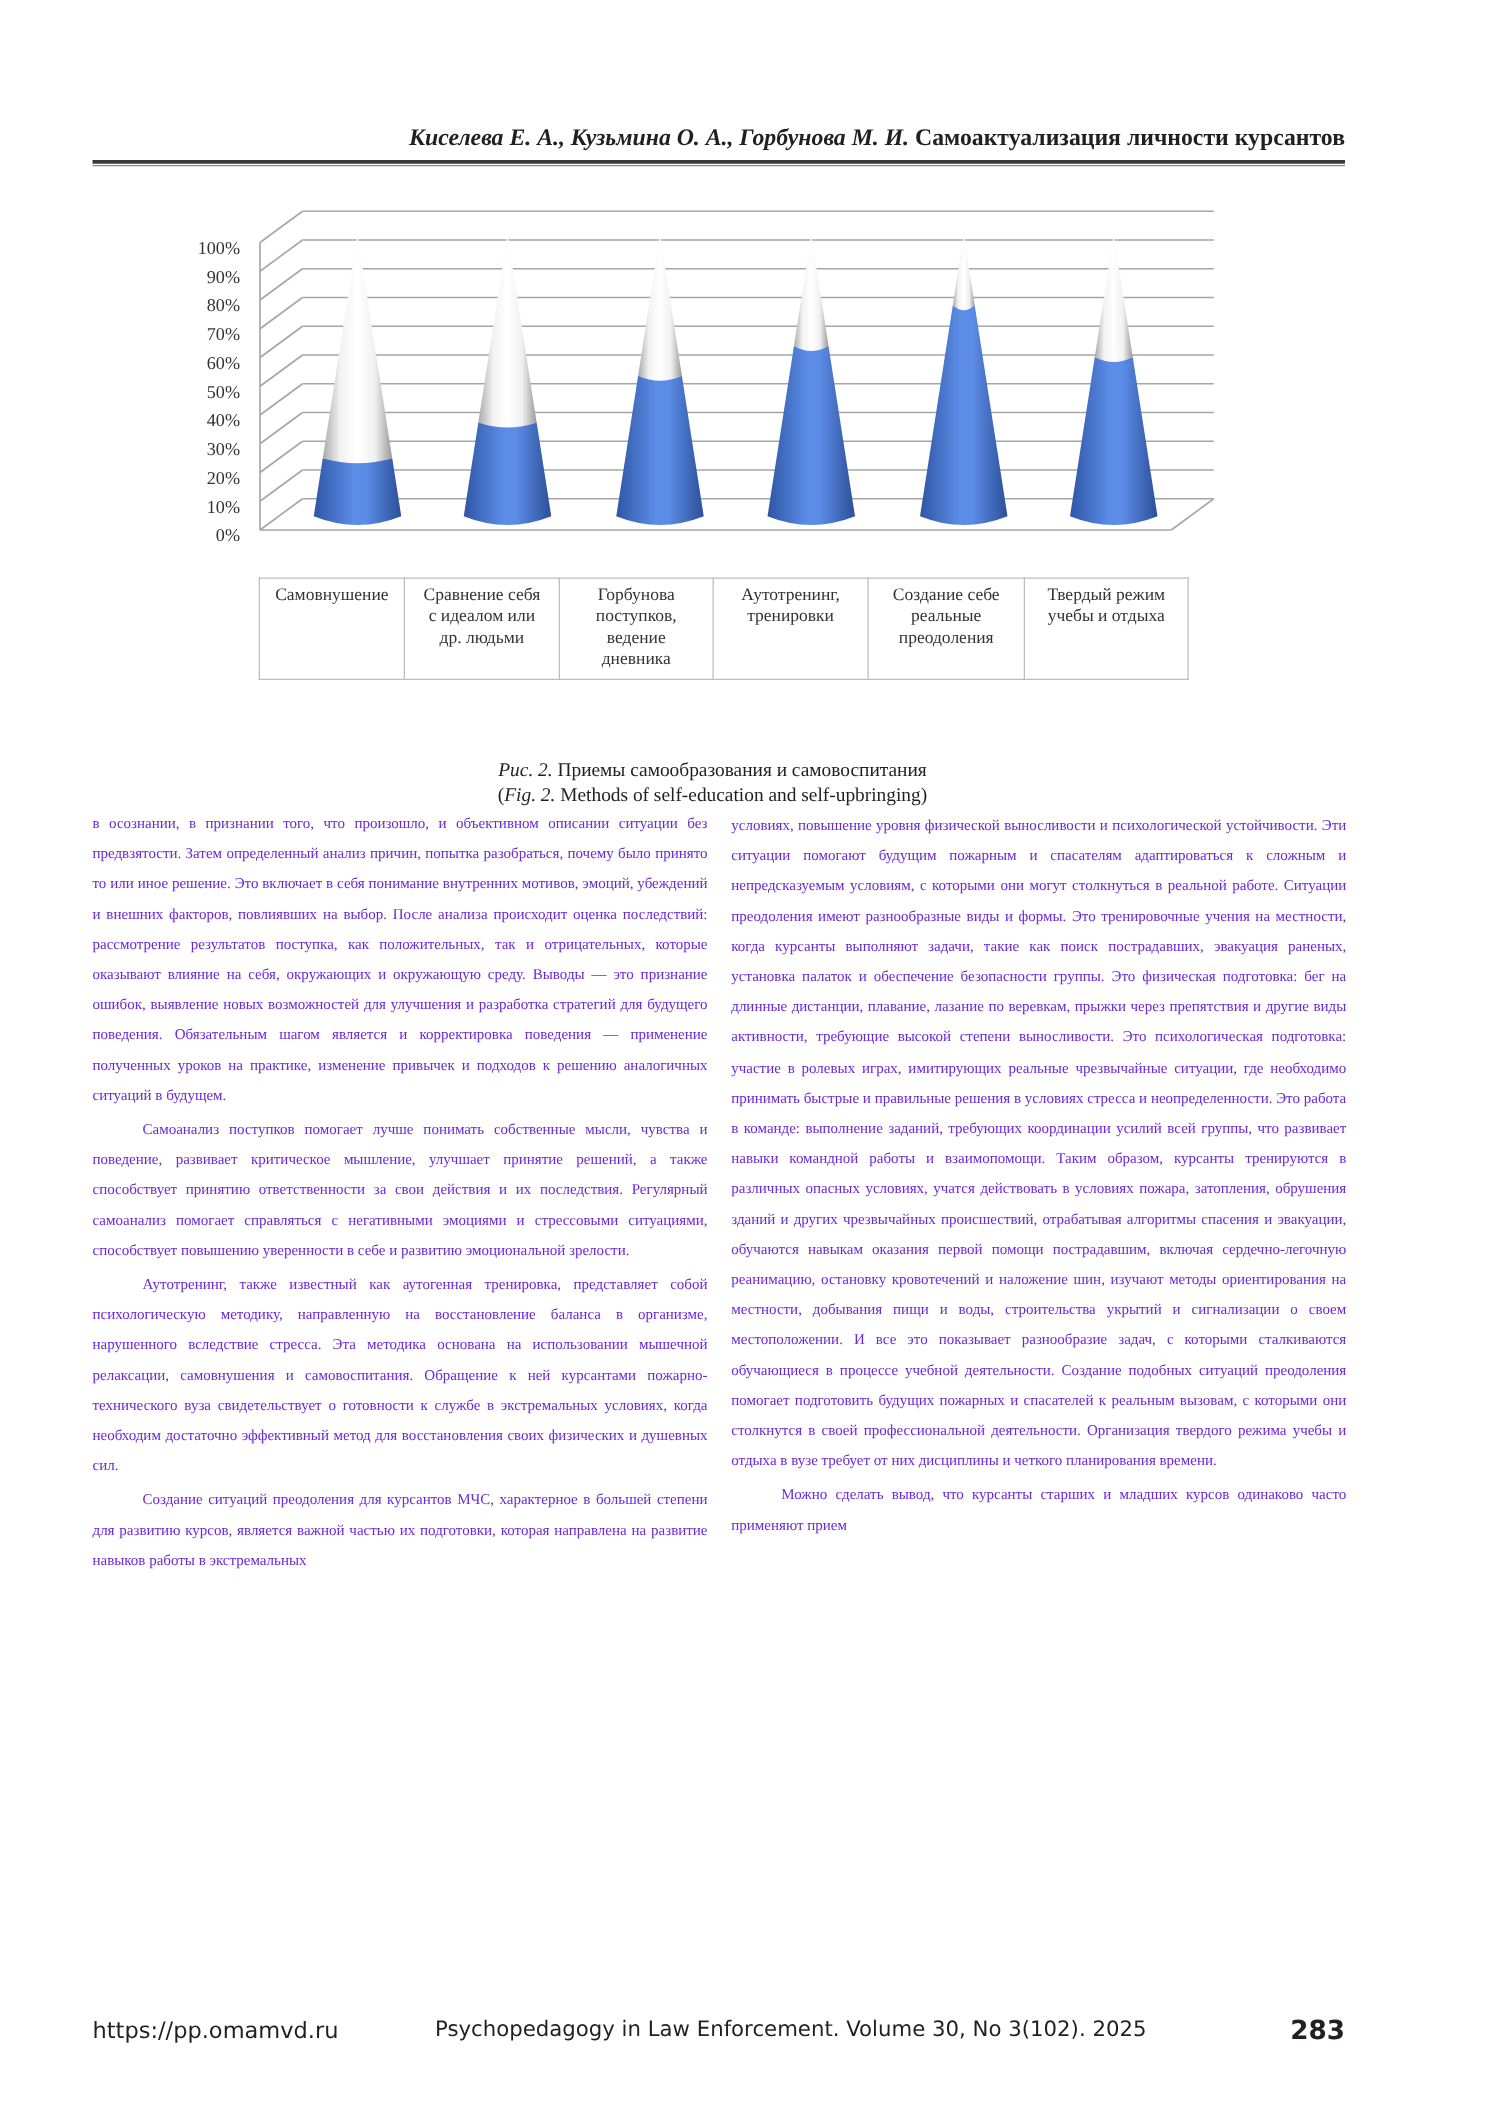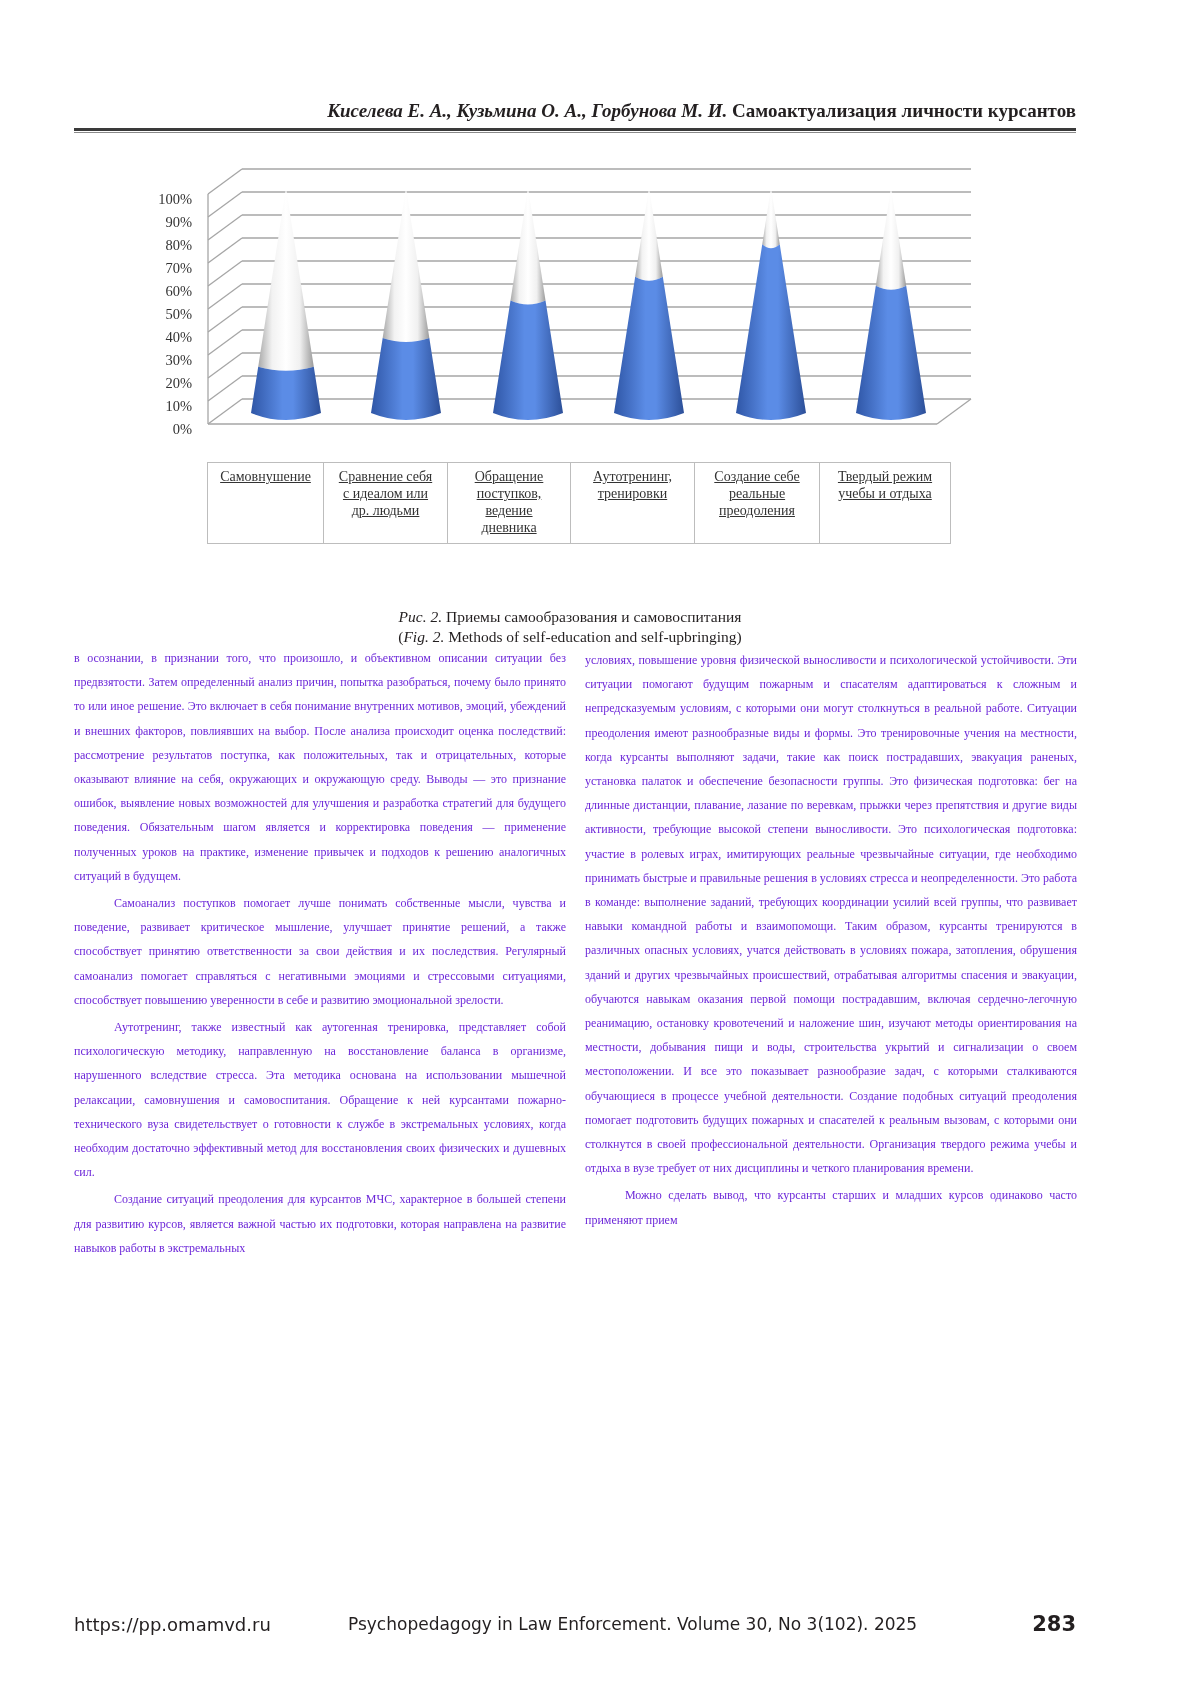--- a/index.html
+++ b/index.html
@@ -9,21 +9,21 @@
   .running-head .title { font-weight: bold; }
   .head-rule { position: absolute; left: 74px; right: 124px; top: 128px; height: 3px; background: #3a3a3a; }
   .head-rule2 { position: absolute; left: 74px; right: 124px; top: 132px; height: 1px; background: #8a8a8a; }
 
   .chart-wrap { position: absolute; left: 74px; top: 160px; width: 990px; height: 430px; }
   .chart-wrap svg { position: absolute; left: 0; top: 0; }
   .y-tick { position: absolute; width: 60px; text-align: right; font-size: 14.5px; color: #333; font-family: "Liberation Serif", serif; }
 
   table.data-table { position: absolute; left: 5px; top: 302px; border-collapse: collapse; font-family: "Liberation Serif", serif; font-size: 14px; color: #333; }
   table.data-table td { border: 1px solid #bdbdbd; text-align: center; padding: 0; }
-  table.data-table td.cat { vertical-align: top; height: 75px; line-height: 17px; padding-top: 5px; border-bottom: 1px solid #bdbdbd; text-decoration: underline; }
+  table.data-table td.cat { vertical-align: top; height: 75px; line-height: 17px; padding-top: 5px; border-bottom: 1px solid #bdbdbd; }
   table.data-table td.blank { border: none; }
   table.data-table td.series-label { text-align: right; padding-right: 6px; height: 22px; }
   table.data-table td.val { height: 22px; }
   .legend-sq { display: inline-block; width: 8px; height: 8px; background: #4472c4; margin-right: 3px; vertical-align: 1px; }
 
   .caption { position: absolute; left: 0; right: 0; top: 607px; text-align: center; font-size: 15.5px; line-height: 20px; font-family: "Liberation Serif", serif; color: #231f20; width: 1140px; }
   .caption i { font-style: italic; }
 
   .col { position: absolute; top: 646px; width: 492px; font-size: 12px; line-height: 24.2px; text-align: justify; font-family: "Liberation Serif", serif; color: #6d28d9; }
   .col-left { left: 74px; }
@@ -133,21 +133,21 @@
       <td class="blank" style="width:128px;"></td>
       <td class="cat" style="width:115px;">
             <div>Самовнушение</div>
           </td>
       <td class="cat" style="width:123px;">
             <div>Сравнение себя</div>
             <div>с идеалом или</div>
             <div>др. людьми</div>
           </td>
       <td class="cat" style="width:122px;">
-            <div>Обращение</div>
+            <div>Горбунова</div>
             <div>поступков,</div>
             <div>ведение</div>
             <div>дневника</div>
           </td>
       <td class="cat" style="width:123px;">
             <div>Аутотренинг,</div>
             <div>тренировки</div>
           </td>
       <td class="cat" style="width:124px;">
             <div>Создание себе</div>

